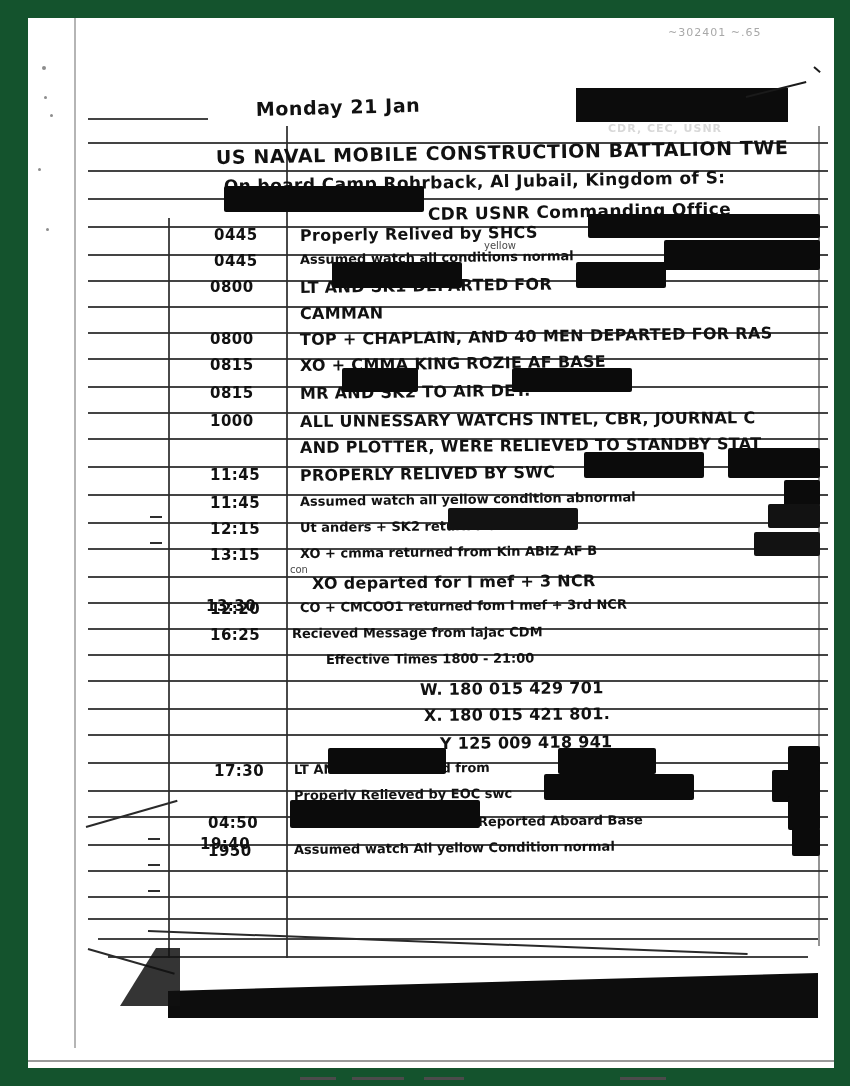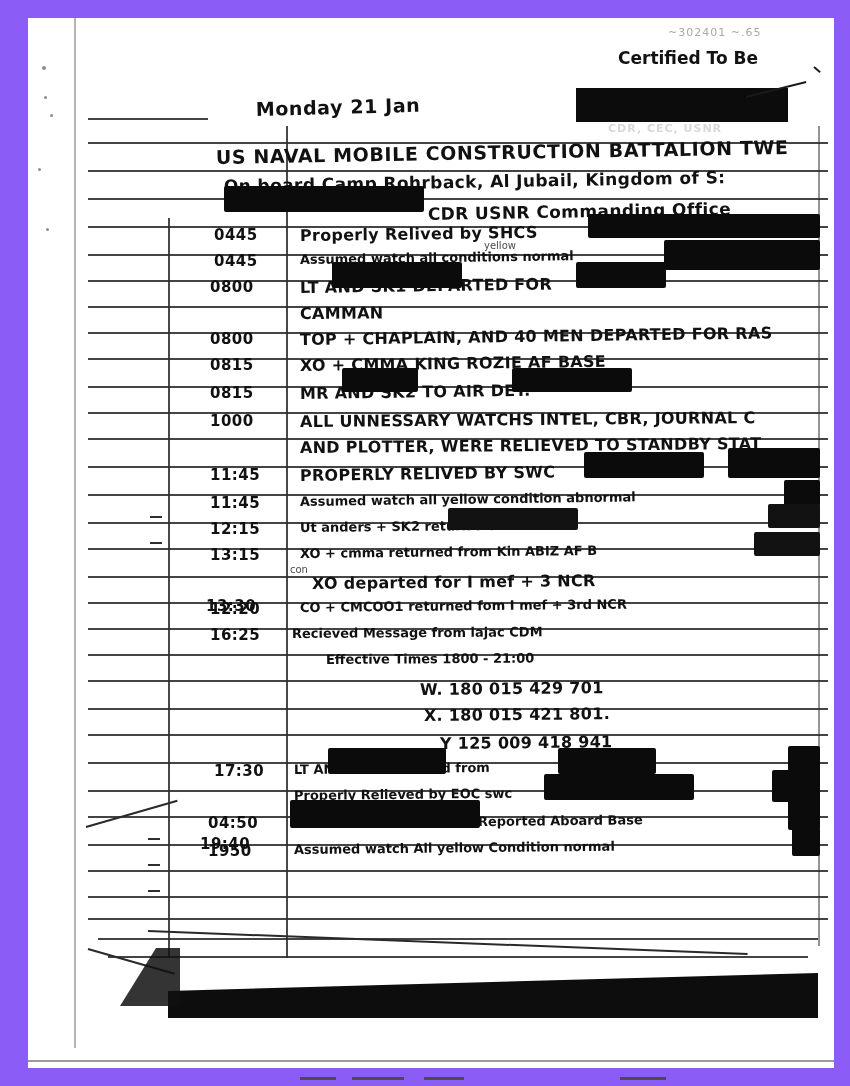--- a/index.html
+++ b/index.html
@@ -11,21 +11,21 @@
     width: 850px;
     height: 1086px;
     font-family: "Liberation Serif", serif;
     position: relative;
     overflow: hidden;
   }
   .page {
     position: absolute;
     left: 0; top: 0;
     width: 850px; height: 1086px;
-    background: #8b5cf6;
+    background: #14532d;
   }
   
   .scan {
     position: absolute;
     left: 28px; top: 18px;
     width: 806px; height: 1050px;
     background: #ffffff;
   }
   
   .edge-speck {
@@ -182,21 +182,20 @@
 </style>
 </head>
 <body>
 
 <div class="page">
   <div class="scan">
 
     <div class="scanner-top">~302401   ~.65</div>
 
     <div class="stamp">
-      <div class="line1">Certified To Be</div>
     </div>
     <div class="stamp-redact"></div>
     <div class="stamp-sig">CDR, CEC, USNR</div>
     <div class="stamp-tick" style="left:718px; top:78px; width:62px; transform:rotate(-14deg);"></div>
     <div class="stamp-tick" style="left:786px; top:48px; width:8px; transform:rotate(40deg);"></div>
 
     <div class="edge-speck" style="left:14px; top:48px; width:4px; height:4px;"></div>
     <div class="edge-speck" style="left:16px; top:78px; width:3px; height:3px;"></div>
     <div class="edge-speck" style="left:22px; top:96px; width:3px; height:3px;"></div>
     <div class="edge-speck" style="left:10px; top:150px; width:3px; height:3px;"></div>

